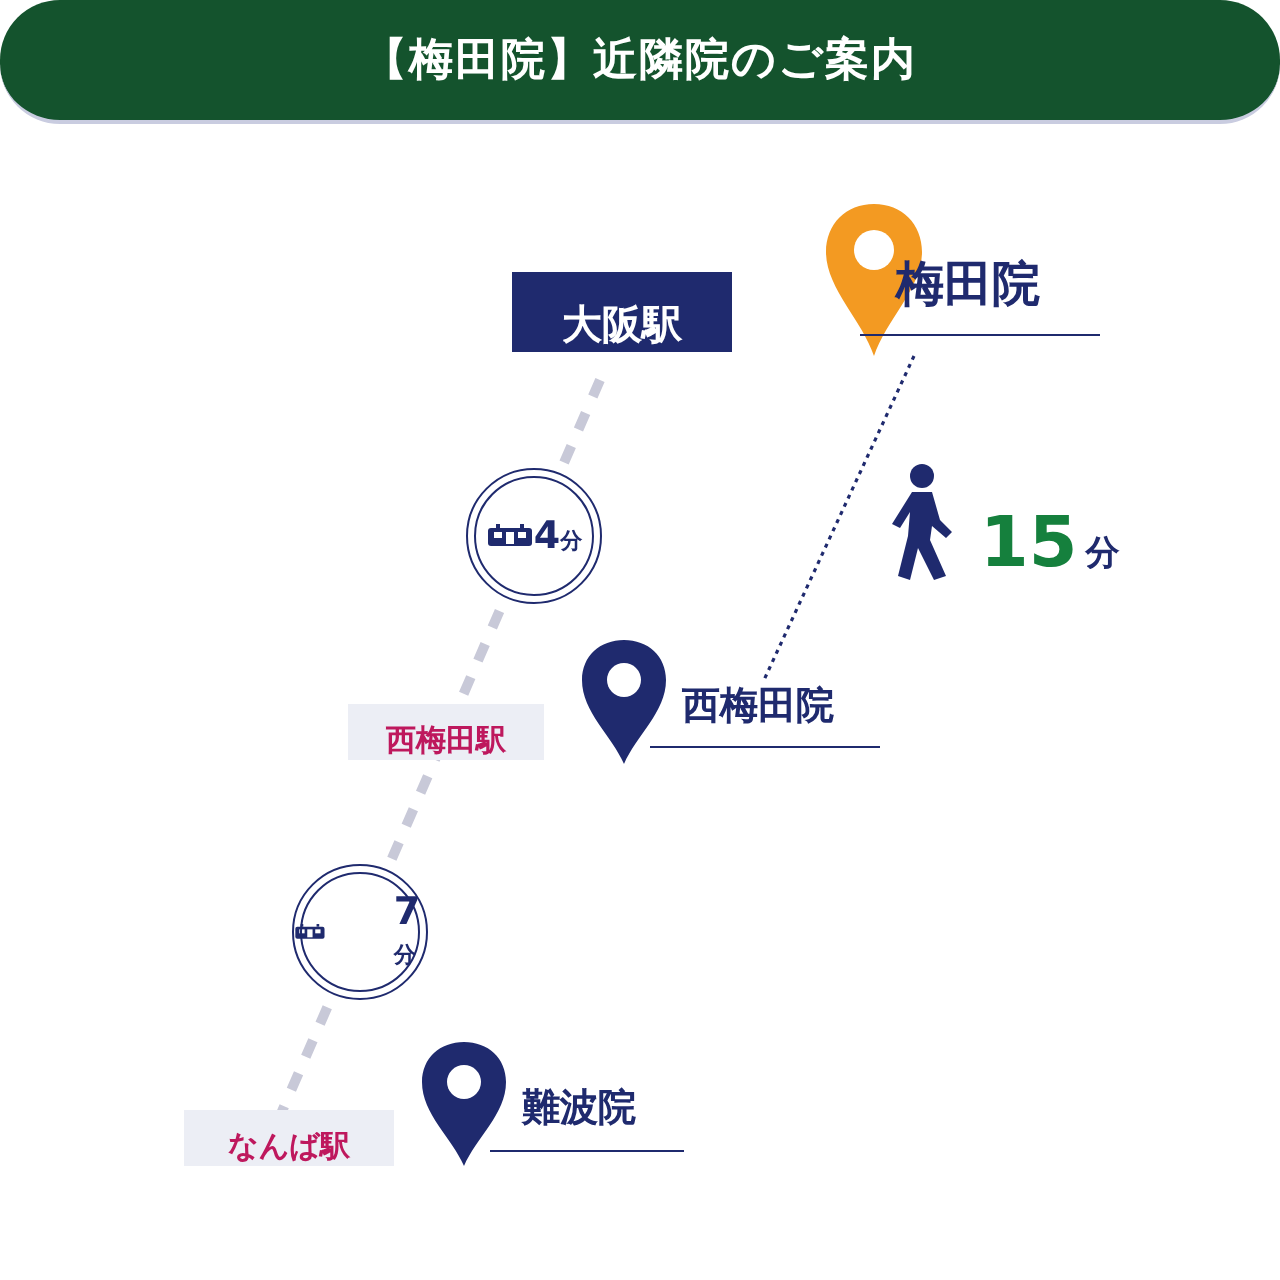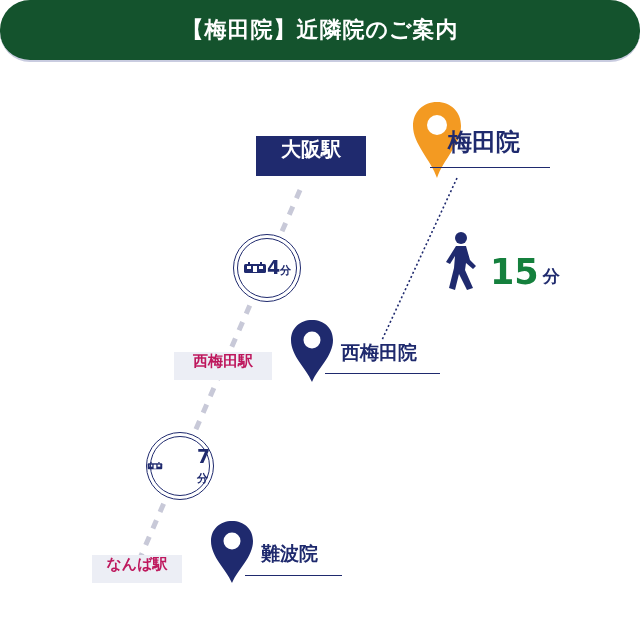--- a/index.html
+++ b/index.html
@@ -9,21 +9,21 @@
   }
   .header {
     position: absolute; left: 0; top: 0; width: 640px; height: 60px;
     background: #14532d; color: #fff; display: flex; align-items: center; justify-content: center;
     font-size: 22px; font-weight: bold; letter-spacing: 1px;
     border-bottom: 2px solid #c9cce0;
     border-radius: 30px;
   }
   svg.map { position: absolute; left: 0; top: 0; }
   .station {
-    position: absolute; display: flex; align-items: flex-start; justify-content: center;
+    position: absolute; display: flex; align-items: flex-end; justify-content: center;
     font-weight: bold; white-space: nowrap;
   }
   .station.main { background: #1f2a6e; color: #fff; font-size: 20px; }
   .station.sub { background: #eceef5; color: #be185d; font-size: 15px; }
   .badge {
     position: absolute; width: 68px; height: 68px; border-radius: 50%;
     border: 1.5px solid #1f2a6e; box-sizing: border-box; background: #fff;
     display: flex; flex-direction: row; align-items: center; justify-content: center;
   }
   .badge::before {
@@ -75,21 +75,21 @@
     <path d="M10,14 L20,14 L24,28 L30,34 L27,37 L20,31 L19,38 L27,56 L21,58 L13,42 L9,58 L3,56 L8,36 L9,24 L4,32 L0,30 Z"></path>
   </g>
 </svg>
 
 <div class="station main" style="left:256px;top:136px;width:110px;height:40px;">
   <span>大阪駅</span>
 </div>
 <div class="station sub" style="left:174px;top:352px;width:98px;height:28px;">
   <span>西梅田駅</span>
 </div>
-<div class="station sub" style="left:92px;top:555px;width:90px;height:28px;">
+<div class="station sub" style="left:92px;top:555px;width:105px;height:28px;">
   <span>なんば駅</span>
 </div>
 
 <div class="badge" style="left:233px;top:234px;">
   <svg width="24" height="12" viewBox="0 0 24 12">
     <rect x="1" y="2" width="22" height="9" rx="1.5" fill="#1f2a6e"></rect>
     <rect x="4" y="4" width="4" height="3" fill="#fff"></rect>
     <rect x="10" y="4" width="4" height="6" fill="#fff"></rect>
     <rect x="16" y="4" width="4" height="3" fill="#fff"></rect>
     <rect x="5" y="0" width="2" height="2" fill="#1f2a6e"></rect>

